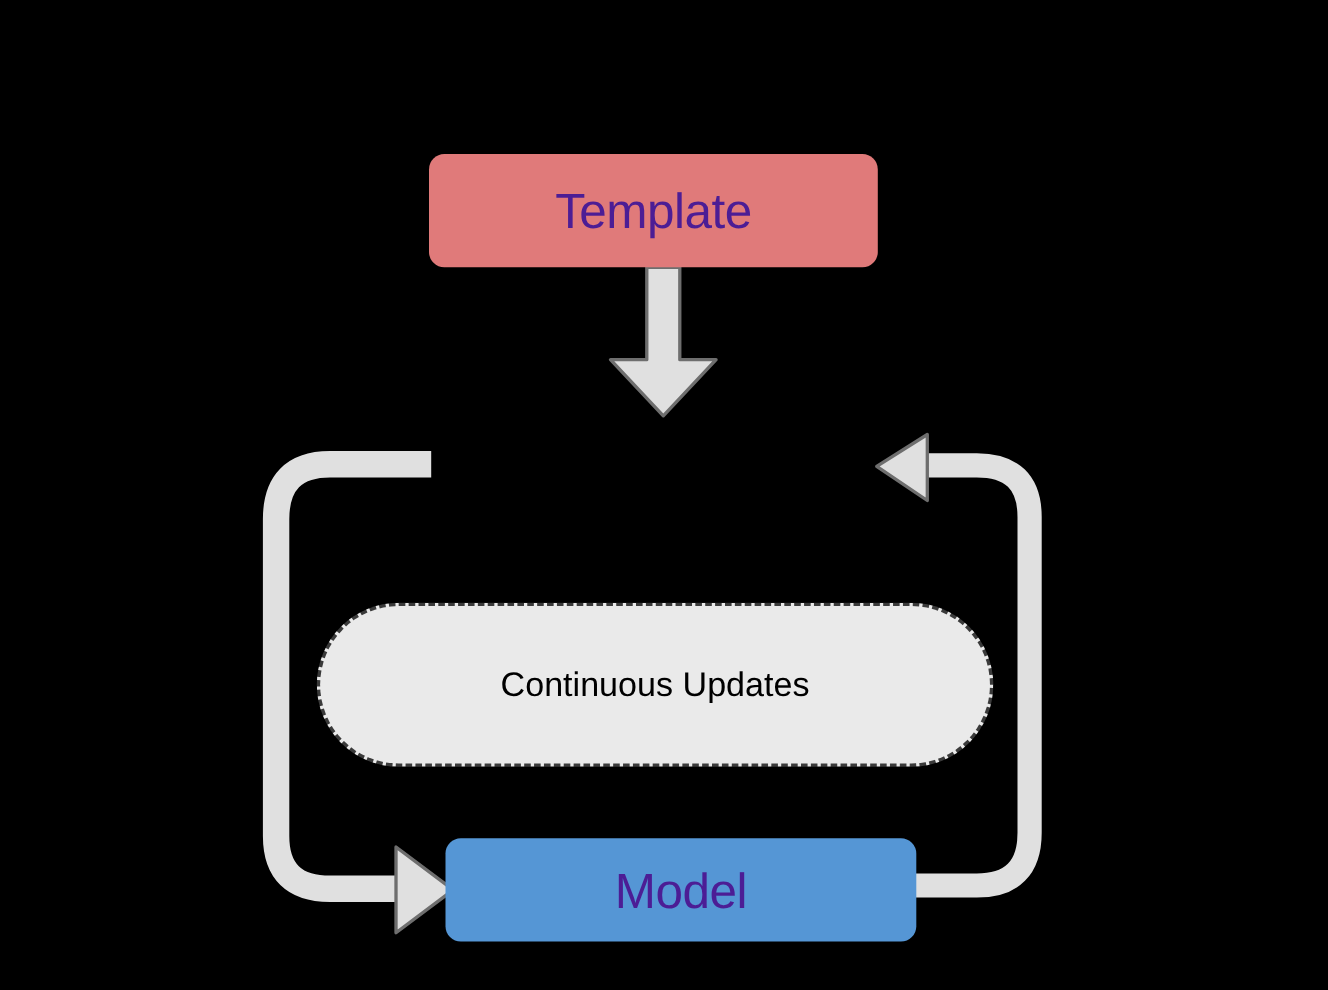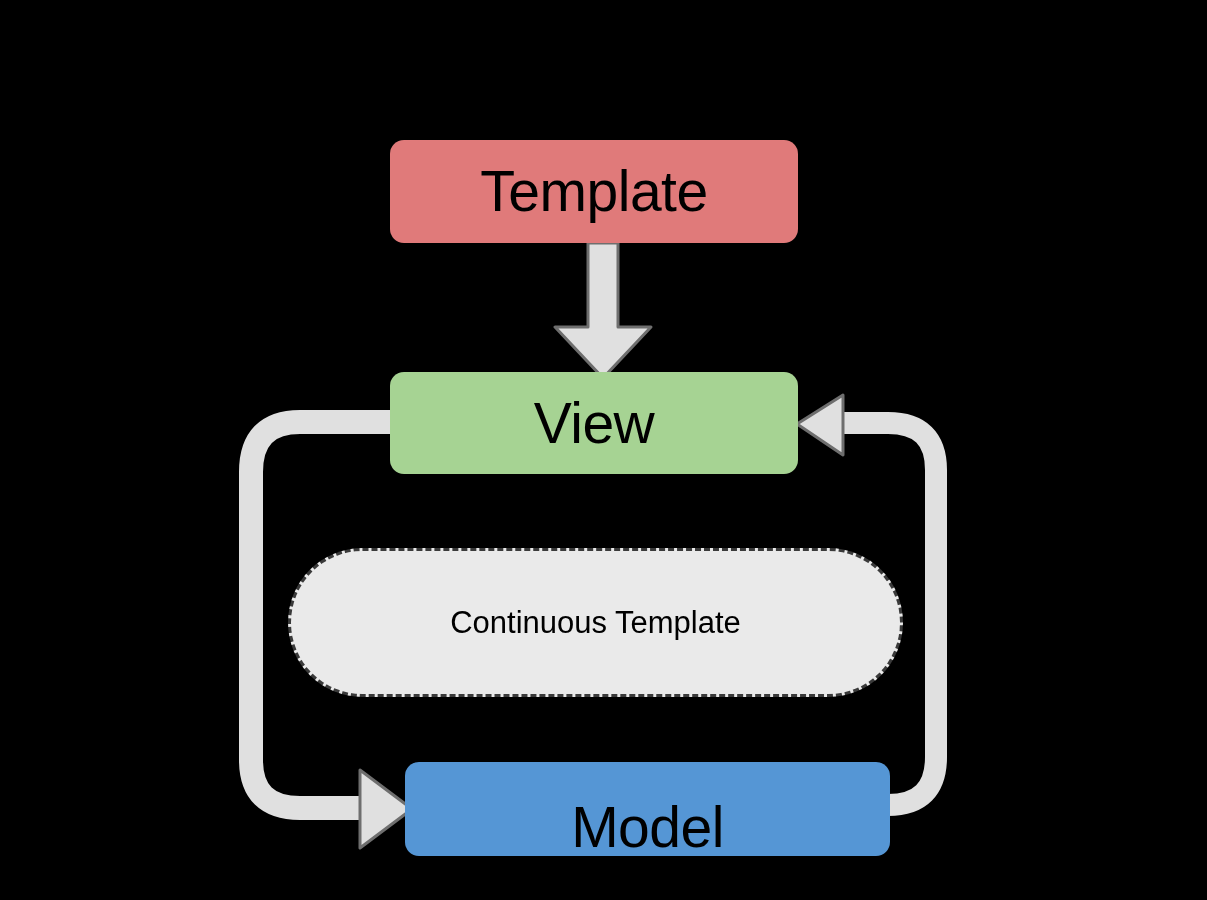--- a/index.html
+++ b/index.html
@@ -31,44 +31,43 @@
   .node-box {
     position: absolute;
     display: flex;
     align-items: center;
     justify-content: center;
     border-radius: 14px;
     color: #000000;
     z-index: 3;
   }
   .node-label {
-    font-size: 57px;
+    font-size: 45px;
     line-height: 1;
     letter-spacing: -0.5px;
-    color: #000000;
+    color: #4c1d95;
     white-space: nowrap;
   }
   #node-template {
     left: 390px;
     top: 140px;
     width: 408px;
     height: 103px;
   }
   #node-view {
     left: 390px;
     top: 372px;
     width: 408px;
     height: 102px;
   }
   #node-model {
     left: 405px;
     top: 762px;
-    width: 485px;
+    width: 428px;
     height: 94px;
-    align-items: flex-end;
   }
   #note-box {
     position: absolute;
     left: 288px;
     top: 548px;
     width: 615px;
     height: 149px;
     background: #EAEAEA;
     border: 3px dashed #3a3a3a;
     border-radius: 76px;
@@ -129,25 +128,22 @@
                L 843 455
                Z" fill="#E0E0E0" stroke="#6E6E6E" stroke-width="3" stroke-linejoin="round"></path>
     </g>
 
   </svg>
 
   <div class="node-box" id="node-template" style="background:#E07A7A">
     <span class="node-label">Template</span>
   </div>
 
-  <div class="node-box" id="node-view" style="background:#A6D393">
-    <span class="node-label">View</span>
-  </div>
 
   <div id="note-box">
-    <span class="note-line">Continuous Template</span>
+    <span class="note-line">Continuous Updates</span>
   </div>
 
   <div class="node-box" id="node-model" style="background:#5596D5">
     <span class="node-label">Model</span>
   </div>
 
 </div>
 
 </body></html>

